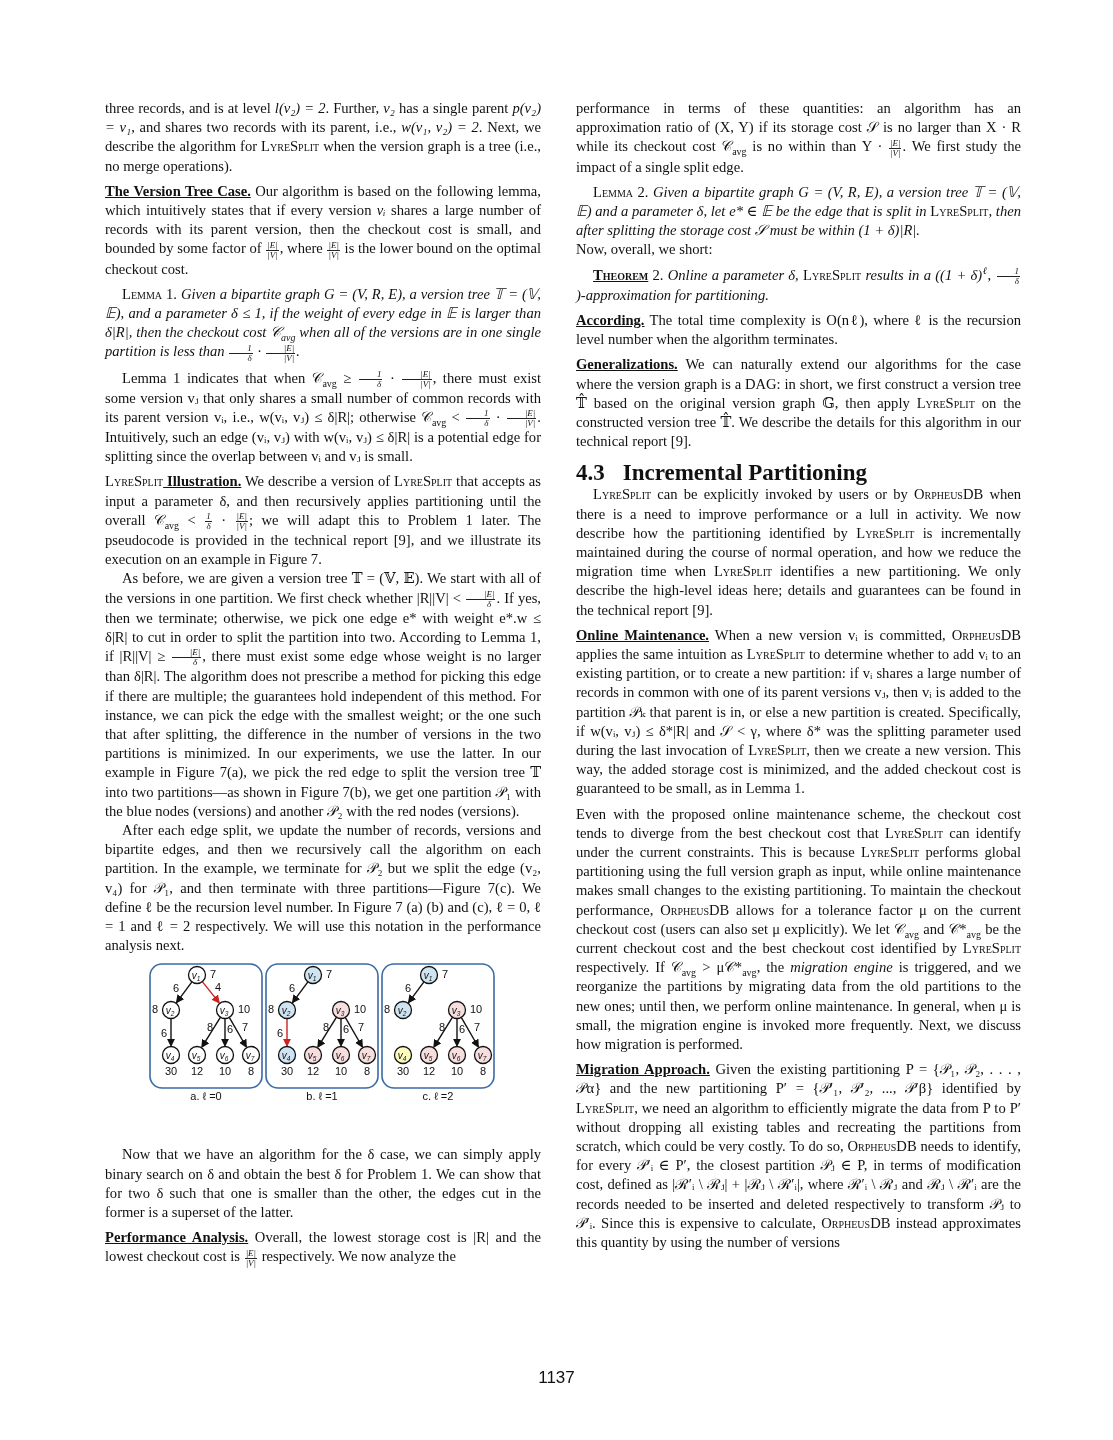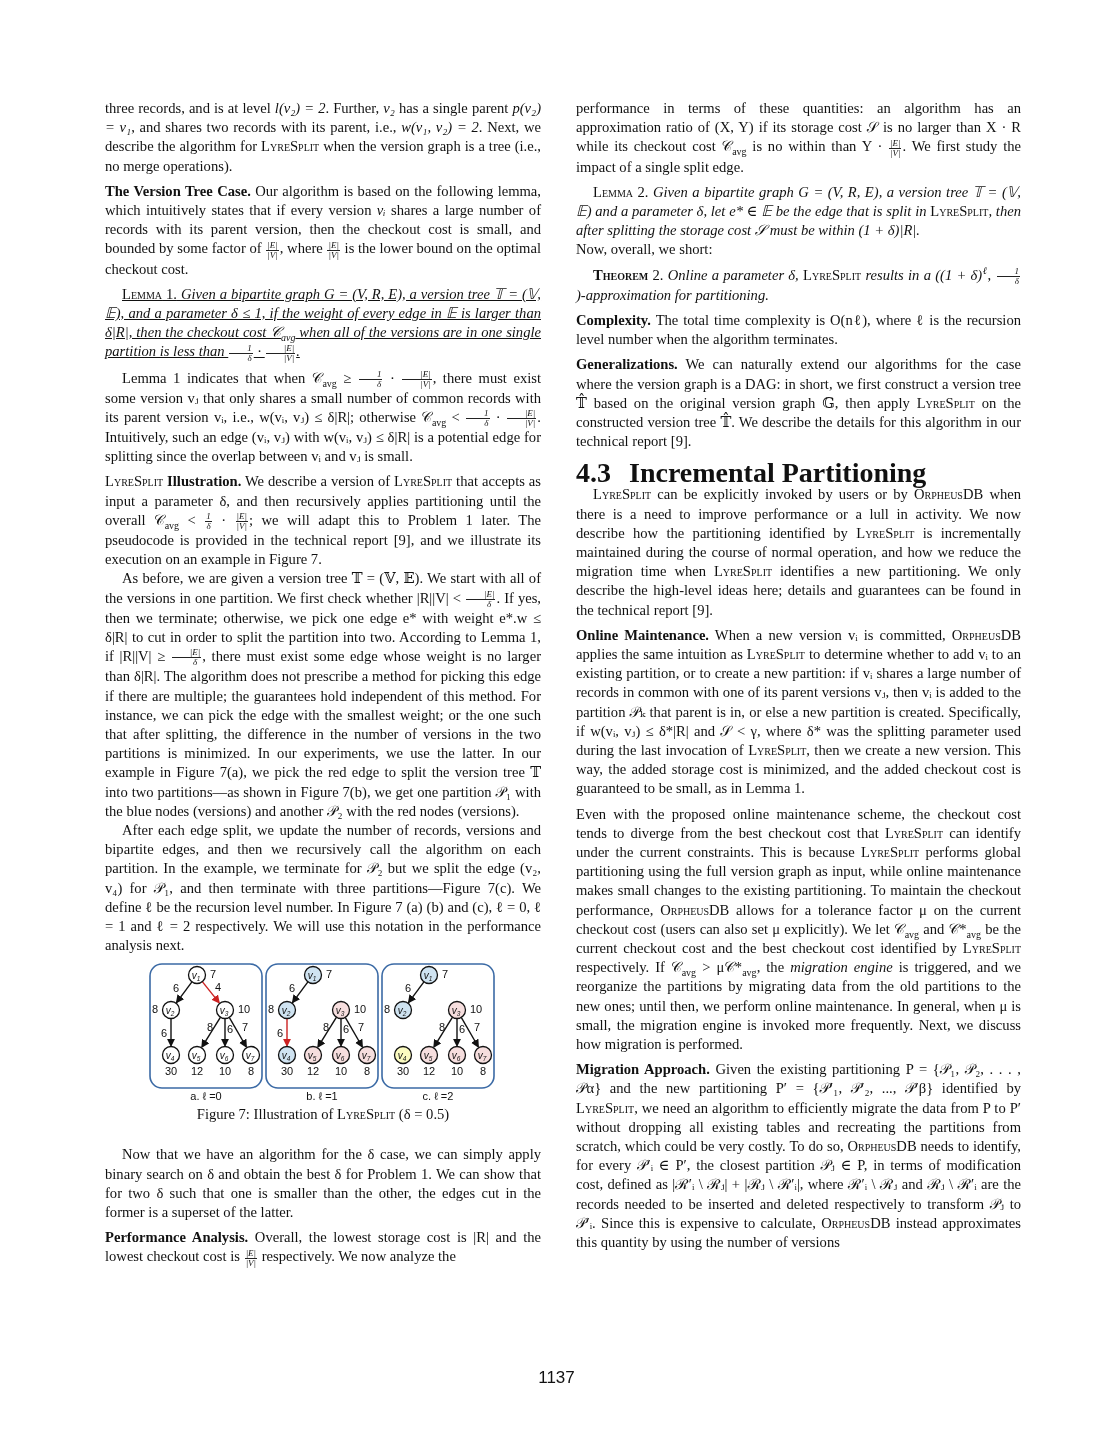--- a/index.html
+++ b/index.html
@@ -7,31 +7,31 @@
     width: 1113px; height: 1440px; position: relative; overflow: hidden;
     font-family: "Liberation Serif", "DejaVu Serif", serif;
     color: #111; font-size: 14.6px; line-height: 19.2px;
   }
   .col { position: absolute; top: 99px; width: 436px; text-align: justify; hyphens: manual; }
   .col.left { left: 97px; margin-left: 8px; }
   .col.right { left: 576px; width: 445px; }
   p { margin: 0; }
   .para { margin-bottom: 6px; }
   .indent { text-indent: 17px; }
-  .b { font-weight: bold; }
+  .b { font-weight: bold; text-decoration: underline; }
   .i { font-style: italic; }
   .sc { font-variant: small-caps; }
   .m { font-style: italic; }
   .frac { display: inline-block; vertical-align: middle; text-align: center; font-size: 9px; line-height: 9px; margin: 0 1px; }
   .frac .num { display: block; border-bottom: 0.8px solid #222; padding: 0 1px; font-style: italic; }
   .frac .den { display: block; padding: 0 1px; font-style: italic; }
-  .lemma { margin-bottom: 6px; text-indent: 17px; text-decoration: underline; }
+  .lemma { margin-bottom: 6px; text-indent: 17px; }
   .lemma .body { font-style: italic; }
   h2.section {
-    font-family: "Liberation Serif", serif; font-size: 28px; font-weight: bold;
+    font-family: "Liberation Serif", serif; font-size: 23px; font-weight: bold;
     margin: 10px 0 0 0; line-height: 24px;
   }
   h2.section .num { margin-right: 18px; }
   .figure { position: relative; width: 436px; height: 176px; margin: 8px 0 6px 0; }
   .figure svg { position: absolute; left: 44px; top: 0; }
   .caption { position: absolute; left: 0; right: 0; top: 142px; text-align: center; font-size: 14.6px; }
   .pagenum { position: absolute; top: 1368px; left: 0; width: 1113px; text-align: center;
     font-family: "Liberation Sans", sans-serif; font-size: 17px; }
   sub, sup { font-size: 10px; line-height: 0; }
 </style>
@@ -175,23 +175,20 @@
           <text x="280" y="112" text-anchor="middle" font-size="11" font-family="&quot;Liberation Sans&quot;, sans-serif" fill="#111">12</text>
           <circle cx="308" cy="92" r="8.5" fill="#f6dede" stroke="#111" stroke-width="1.3"></circle>
           <text x="307" y="95.5" text-anchor="middle" font-family="&quot;Liberation Sans&quot;, sans-serif" font-size="10" font-style="italic" fill="#111">v<tspan font-size="6.5" dy="2">6</tspan></text>
           <text x="308" y="112" text-anchor="middle" font-size="11" font-family="&quot;Liberation Sans&quot;, sans-serif" fill="#111">10</text>
           <circle cx="334" cy="92" r="8.5" fill="#f6dede" stroke="#111" stroke-width="1.3"></circle>
           <text x="333" y="95.5" text-anchor="middle" font-family="&quot;Liberation Sans&quot;, sans-serif" font-size="10" font-style="italic" fill="#111">v<tspan font-size="6.5" dy="2">7</tspan></text>
           <text x="334" y="112" text-anchor="middle" font-size="11" font-family="&quot;Liberation Sans&quot;, sans-serif" fill="#111">8</text>
           <text x="289" y="137" text-anchor="middle" font-size="11" font-family="&quot;Liberation Sans&quot;, sans-serif" fill="#111">c. ℓ =2</text>
         </g>
       </svg>
-    <div class="caption">
-      <span>Figure 7: Illustration of </span><span class="sc">LyreSplit</span><span> (δ = 0.5)</span>
-    </div>
   </div>
 
   <p class="para indent">Now that we have an algorithm for the δ case, we can simply apply binary search on δ and obtain the best δ for Problem 1.  We can show that for two δ such that one is smaller than the other, the edges cut in the former is a superset of the latter.</p>
 
   <p>
     <span class="b">Performance Analysis.</span><span> Overall, the lowest storage cost is |R| and the lowest checkout cost is </span><span class="frac"><span class="num">|E|</span><span class="den">|V|</span></span><span> respectively.  We now analyze the</span>
   </p>
 </div>
 
 <div class="col right">
@@ -202,21 +199,21 @@
   <p style="text-indent:17px">
     <span class="sc">Lemma</span><span> 2.</span><span class="i"> Given a bipartite graph G = (V, R, E), a version tree 𝕋 = (𝕍, 𝔼) and a parameter δ, let e* ∈ 𝔼 be the edge that is split in </span><span class="sc">LyreSplit</span><span class="i">, then after splitting the storage cost 𝒮 must be within (1 + δ)|R|.</span>
   </p>
   <p class="para">Now, overall, we short:</p>
 
   <p class="para" style="text-indent:17px">
     <span class="sc b">Theorem</span><span> 2.</span><span class="i"> Online a parameter δ, </span><span class="sc">LyreSplit</span><span class="i"> results in a ((1 + δ)</span><sup class="i">ℓ</sup><span>, </span><span class="frac"><span class="num">1</span><span class="den">δ</span></span><span class="i">)-approximation for partitioning.</span>
   </p>
 
   <p class="para">
-    <span class="b">Complexity.</span><span>   The total time complexity is O(nℓ), where ℓ is the recursion level number when the algorithm terminates.</span>
+    <span class="b">According.</span><span>   The total time complexity is O(nℓ), where ℓ is the recursion level number when the algorithm terminates.</span>
   </p>
 
   <p>
     <span class="b">Generalizations.</span><span>  We can naturally extend our algorithms for the case where the version graph is a DAG: in short, we first construct a version tree 𝕋̂ based on the original version graph 𝔾, then apply </span><span class="sc">LyreSplit</span><span> on the constructed version tree 𝕋̂.  We describe the details for this algorithm  in our technical report [9].</span>
   </p>
 
   <h2 class="section">
     <span class="num">4.3</span><span>Incremental Partitioning</span>
   </h2>
 

